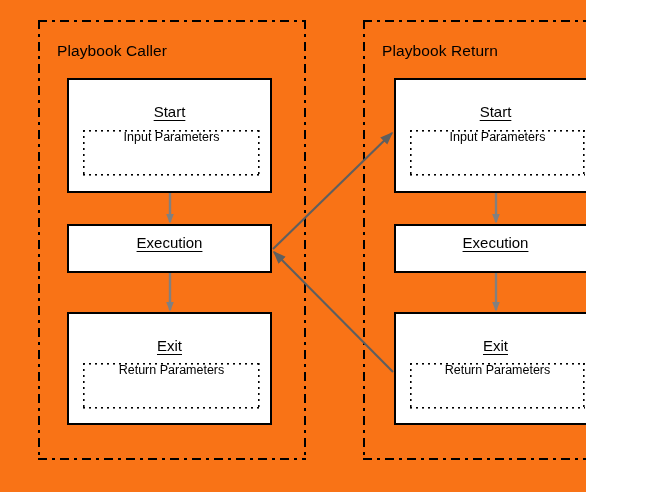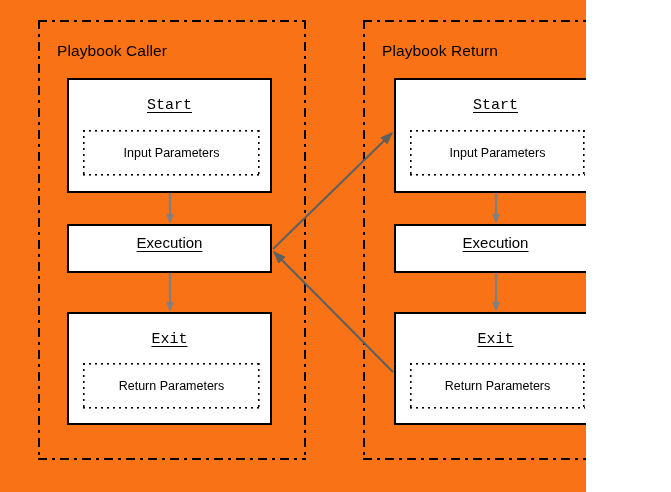--- a/index.html
+++ b/index.html
@@ -61,37 +61,36 @@
     position: absolute;
     left: 0;
     right: 0;
     text-align: center;
     font-size: 15px;
     color: #000000;
     text-decoration: underline;
     text-underline-offset: 3px;
     white-space: nowrap;
   }
-  .node-title.tall { top: 17px; font-family: Liberation Mono, monospace; }
+  .node-title.tall { top: 23px; }
   .node-title.short { top: 8px; }
 
   
   .param {
     position: absolute;
     box-sizing: border-box;
     background-image:
       repeating-linear-gradient(to right, #000 0 2px, transparent 2px 6px),
       repeating-linear-gradient(to right, #000 0 2px, transparent 2px 6px),
       repeating-linear-gradient(to bottom, #000 0 2px, transparent 2px 6px),
       repeating-linear-gradient(to bottom, #000 0 2px, transparent 2px 6px);
     background-size: 100% 1.6px, 100% 1.6px, 1.6px 100%, 1.6px 100%;
     background-position: 0 0, 0 100%, 0 0, 100% 0;
     background-repeat: no-repeat;
     display: flex;
-    align-items: center;
     justify-content: center;
   }
   .param-label {
     font-size: 12.5px;
     color: #000000;
     white-space: nowrap;
   }
 
   
   #arrows {

